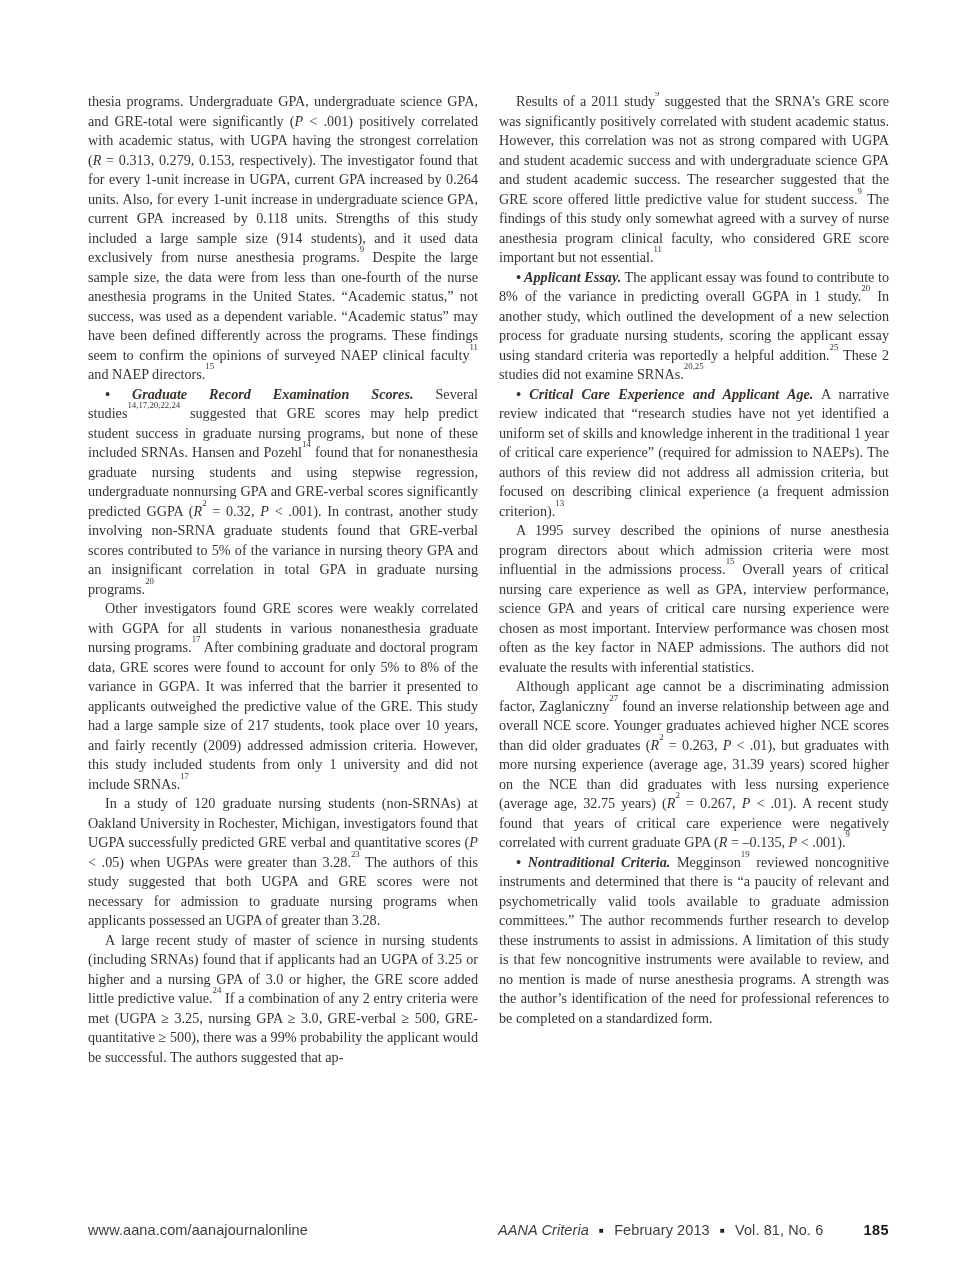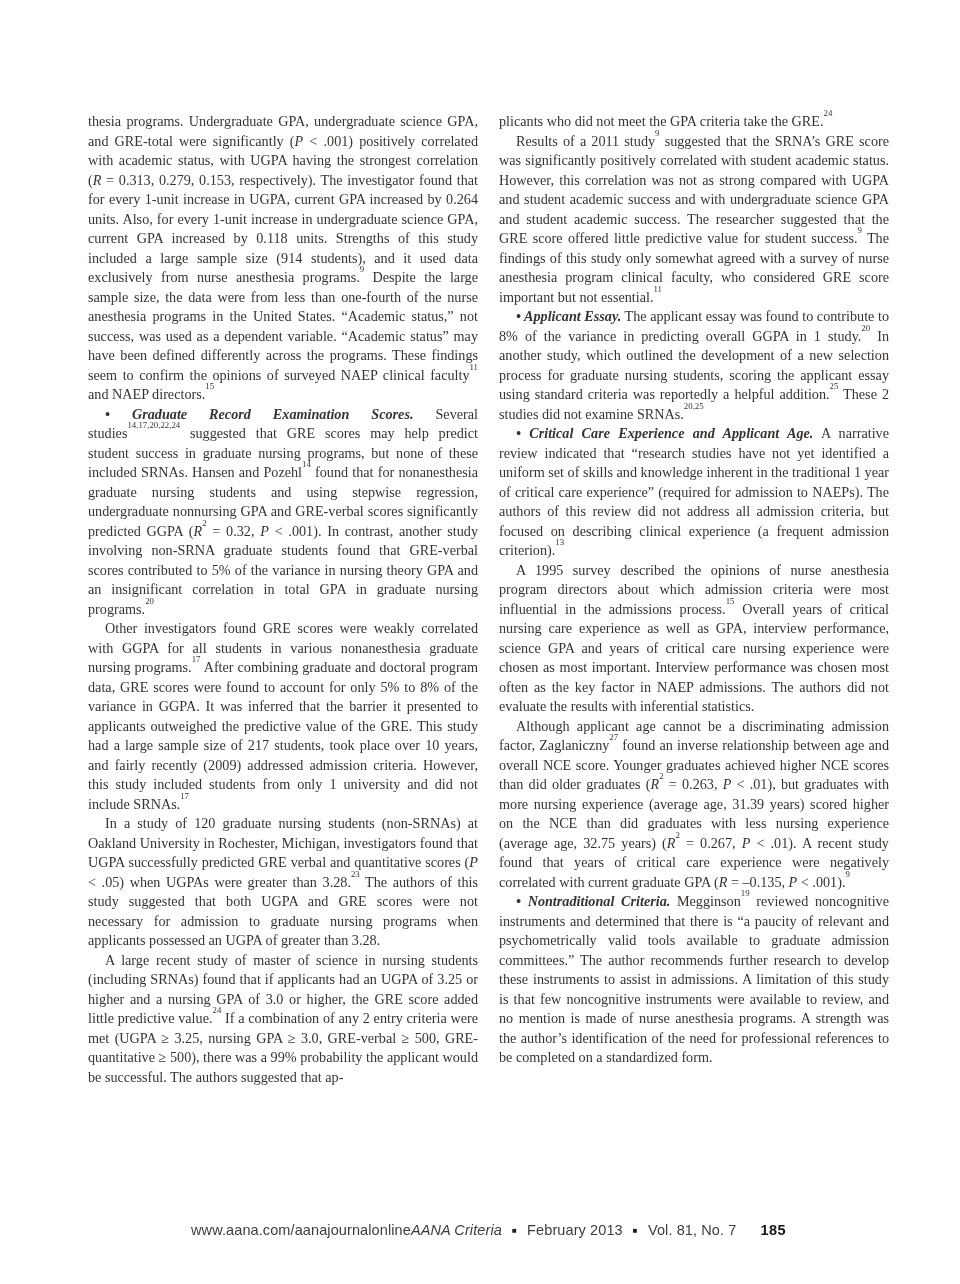--- a/index.html
+++ b/index.html
@@ -24,86 +24,85 @@
   }
   .column {
     width: 390px;
     flex: 0 0 390px;
     font-size: 14.2px;
     line-height: 19.5px;
     text-align: justify;
     overflow: hidden;
   }
   p.para { margin: 0; padding: 0; text-indent: 17px; }
-  p.para.noindent { text-indent: 0; margin-top: 20px; }
+  p.para.noindent { text-indent: 0; }
   .column sup {
     font-size: 0.62em;
     line-height: 0;
     position: relative;
     top: -0.45em;
   }
   strong.lead { font-weight: bold; font-style: italic; margin-top: 17px; }
   em { font-style: italic; }
   .footer {
     position: absolute;
     left: 88px;
     top: 1222px;
     width: 801px;
     display: flex;
-    justify-content: center;
+    justify-content: space-between;
     align-items: baseline;
     font-family: "Liberation Sans", sans-serif;
     font-size: 14.5px;
     color: #3d3d3d;
     letter-spacing: 0.1px;
   }
   .footer .journal-name { font-style: italic; }
   .footer .sq {
     font-size: 8px;
     position: relative;
     top: -2px;
     margin: 0 6px;
     color: #1f1f1f;
   }
   .footer .page-num {
     font-weight: bold;
     color: #161616;
-    margin-left: 20px;
+    margin-left: 36px;
     letter-spacing: 0.4px;
   }
 </style>
 </head>
 <body>
 
 <div class="page">
 
   <div class="columns">
     <div class="column">
         <p class="para noindent">thesia programs. Undergraduate GPA, undergraduate science GPA, and GRE-total were significantly (<em>P</em> &lt; .001) positively correlated with academic status, with UGPA having the strongest correlation (<em>R</em> = 0.313, 0.279, 0.153, respectively). The investigator found that for every 1-unit increase in UGPA, current GPA increased by 0.264 units. Also, for every 1-unit increase in undergraduate science GPA, current GPA increased by 0.118 units. Strengths of this study included a large sample size (914 students), and it used data exclusively from nurse anesthesia programs.<sup>9</sup> Despite the large sample size, the data were from less than one-fourth of the nurse anesthesia programs in the United States. “Academic status,” not success, was used as a dependent variable. “Academic status” may have been defined differently across the programs. These findings seem to confirm the opinions of surveyed NAEP clinical faculty<sup>11</sup> and NAEP directors.<sup>15</sup></p>
         <p class="para"><strong class="lead">• Graduate Record Examination Scores.</strong> Several studies<sup>14,17,20,22,24</sup> suggested that GRE scores may help predict student success in graduate nursing programs, but none of these included SRNAs. Hansen and Pozehl<sup>14</sup> found that for nonanesthesia graduate nursing students and using stepwise regression, undergraduate nonnursing GPA and GRE-verbal scores significantly predicted GGPA (<em>R</em><sup>2</sup> = 0.32, <em>P</em> &lt; .001). In contrast, another study involving non-SRNA graduate students found that GRE-verbal scores contributed to 5% of the variance in nursing theory GPA and an insignificant correlation in total GPA in graduate nursing programs.<sup>20</sup></p>
         <p class="para">Other investigators found GRE scores were weakly correlated with GGPA for all students in various nonanesthesia graduate nursing programs.<sup>17</sup> After combining graduate and doctoral program data, GRE scores were found to account for only 5% to 8% of the variance in GGPA. It was inferred that the barrier it presented to applicants outweighed the predictive value of the GRE. This study had a large sample size of 217 students, took place over 10 years, and fairly recently (2009) addressed admission criteria. However, this study included students from only 1 university and did not include SRNAs.<sup>17</sup></p>
         <p class="para">In a study of 120 graduate nursing students (non-SRNAs) at Oakland University in Rochester, Michigan, investigators found that UGPA successfully predicted GRE verbal and quantitative scores (<em>P</em> &lt; .05) when UGPAs were greater than 3.28.<sup>23</sup> The authors of this study suggested that both UGPA and GRE scores were not necessary for admission to graduate nursing programs when applicants possessed an UGPA of greater than 3.28.</p>
         <p class="para">A large recent study of master of science in nursing students (including SRNAs) found that if applicants had an UGPA of 3.25 or higher and a nursing GPA of 3.0 or higher, the GRE score added little predictive value.<sup>24</sup> If a combination of any 2 entry criteria were met (UGPA ≥ 3.25, nursing GPA ≥ 3.0, GRE-verbal ≥ 500, GRE-quantitative ≥ 500), there was a 99% probability the applicant would be successful. The authors suggested that ap-</p>
       </div>
     <div class="column">
-        <p class="para noindent">plicants who did not meet the GPA criteria take the GRE.<sup>24</sup></p>
         <p class="para">Results of a 2011 study<sup>9</sup> suggested that the SRNA’s GRE score was significantly positively correlated with student academic status. However, this correlation was not as strong compared with UGPA and student academic success and with undergraduate science GPA and student academic success. The researcher suggested that the GRE score offered little predictive value for student success.<sup>9</sup> The findings of this study only somewhat agreed with a survey of nurse anesthesia program clinical faculty, who considered GRE score important but not essential.<sup>11</sup></p>
         <p class="para"><strong class="lead">• Applicant Essay.</strong> The applicant essay was found to contribute to 8% of the variance in predicting overall GGPA in 1 study.<sup>20</sup> In another study, which outlined the development of a new selection process for graduate nursing students, scoring the applicant essay using standard criteria was reportedly a helpful addition.<sup>25</sup> These 2 studies did not examine SRNAs.<sup>20,25</sup></p>
         <p class="para"><strong class="lead">• Critical Care Experience and Applicant Age.</strong> A narrative review indicated that “research studies have not yet identified a uniform set of skills and knowledge inherent in the traditional 1 year of critical care experience” (required for admission to NAEPs). The authors of this review did not address all admission criteria, but focused on describing clinical experience (a frequent admission criterion).<sup>13</sup></p>
         <p class="para">A 1995 survey described the opinions of nurse anesthesia program directors about which admission criteria were most influential in the admissions process.<sup>15</sup> Overall years of critical nursing care experience as well as GPA, interview performance, science GPA and years of critical care nursing experience were chosen as most important. Interview performance was chosen most often as the key factor in NAEP admissions. The authors did not evaluate the results with inferential statistics.</p>
         <p class="para">Although applicant age cannot be a discriminating admission factor, Zaglaniczny<sup>27</sup> found an inverse relationship between age and overall NCE score. Younger graduates achieved higher NCE scores than did older graduates (<em>R</em><sup>2</sup> = 0.263, <em>P</em> &lt; .01), but graduates with more nursing experience (average age, 31.39 years) scored higher on the NCE than did graduates with less nursing experience (average age, 32.75 years) (<em>R</em><sup>2</sup> = 0.267, <em>P</em> &lt; .01). A recent study found that years of critical care experience were negatively correlated with current graduate GPA (<em>R</em> = –0.135, <em>P</em> &lt; .001).<sup>9</sup></p>
         <p class="para"><strong class="lead">• Nontraditional Criteria.</strong> Megginson<sup>19</sup> reviewed noncognitive instruments and determined that there is “a paucity of relevant and psychometrically valid tools available to graduate admission committees.” The author recommends further research to develop these instruments to assist in admissions. A limitation of this study is that few noncognitive instruments were available to review, and no mention is made of nurse anesthesia programs. A strength was the author’s identification of the need for professional references to be completed on a standardized form.</p>
       </div>
   </div>
 
   <div class="footer">
     <span>www.aana.com/aanajournalonline</span>
     <span>
       <span class="journal-name">AANA Criteria</span>
       <span class="sq">■</span>
       <span>February 2013</span>
       <span class="sq">■</span>
-      <span>Vol. 81, No. 7</span>
+      <span>Vol. 81, No. 6</span>
       <span class="page-num">185</span>
     </span>
   </div>
 
 </div>
 
 </body></html>

